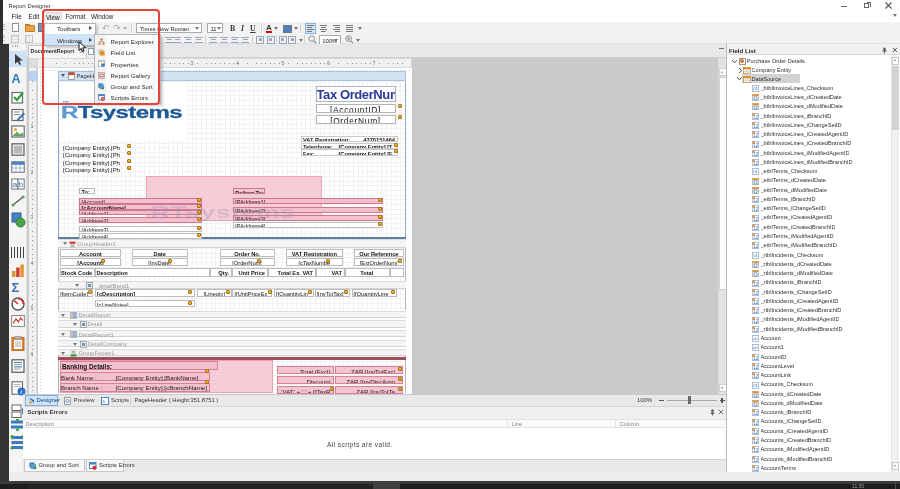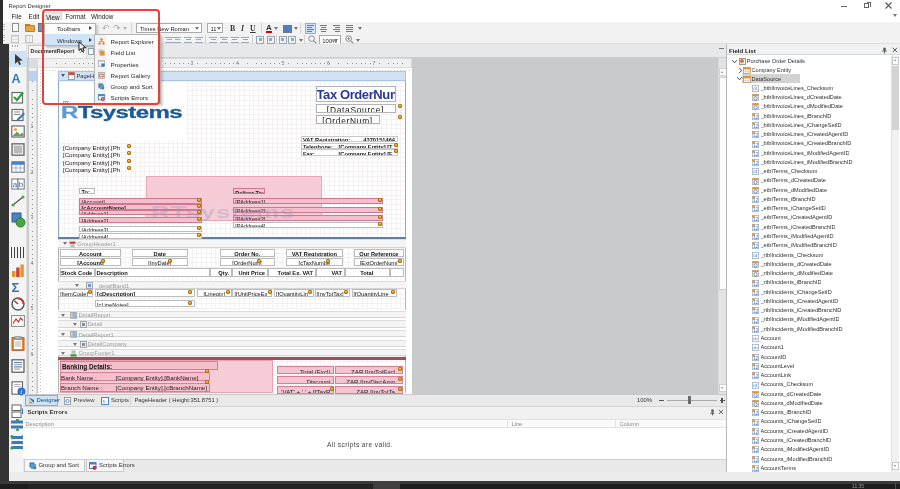--- a/index.html
+++ b/index.html
@@ -356,23 +356,23 @@
 <svg class="ab" style="left:69.5px;top:349.7px;" width="7" height="7">
     <rect x="1.5" y="0.5" width="4" height="3" fill="#b9b9b9"></rect>
     <rect x="0.5" y="4.2" width="6" height="2.4" fill="#3e9e3e"></rect>
   </svg>
 <div class="ab" style="left:78.4px;top:350.3px;font-size:5.8px;color:#9a9a9a;">GroupFooter1</div>
 <div class="ab" style="left:58px;top:237.3px;width:347.5px;height:1.4px;background:#5c7fa6;"></div>
 <div class="ab" style="left:58.6px;top:81.8px;width:128px;height:57.8px;background:#fff;"></div>
 <div class="ab" style="left:63px;top:100.5px;width:6px;height:3px;background:repeating-linear-gradient(90deg,#8ab4dd 0 1px,transparent 1px 2px),repeating-linear-gradient(180deg,#8ab4dd 0 1px,transparent 1px 2px);"></div>
 <div class="ab b" style="left:61px;top:104px;font-size:16px;letter-spacing:-0.4px;color:#5b9bd0;transform:scaleX(1.5);transform-origin:0 0;-webkit-text-stroke:0.3px currentColor;">R<span style="color:#1b5a96;-webkit-text-stroke:0.3px #1b5a96;">Tsystems</span></div>
 <div class="bx b" style="left:315.5px;top:85.8px;width:80px;height:15.8px;border-color:#a9b4c4;font-size:13px;color:#2a3897;text-align:center;letter-spacing:-0.4px;padding-top:0.5px;">Tax OrderNum</div>
-<div class="bx" style="left:315.5px;top:104px;width:80px;height:8.7px;font-size:8.4px;letter-spacing:0.7px;color:#111;text-align:center;padding-top:0.2px;">[DataSource]</div>
+<div class="bx" style="left:315.5px;top:104px;width:80px;height:8.7px;font-size:8.4px;letter-spacing:0.7px;color:#111;text-align:center;padding-top:0.2px;">[AccountID]</div>
 <div class="mk" style="left:397.5px;top:104px;"></div>
-<div class="bx" style="left:315.5px;top:115.2px;width:64px;height:8.6px;font-size:8.4px;letter-spacing:0.7px;color:#111;text-align:center;padding-top:0;">[OrderNum]</div>
+<div class="bx" style="left:315.5px;top:115.2px;width:80px;height:8.6px;font-size:8.4px;letter-spacing:0.7px;color:#111;text-align:center;padding-top:0;">[OrderNum]</div>
 <div class="mk" style="left:397.5px;top:115.2px;"></div>
 <div class="fld u" style="left:63px;top:143.5px;width:64.5px;height:7px;font-size:6.1px;">[Company Entity].[Ph</div>
 <div class="mk" style="left:127px;top:143.5px;"></div>
 <div class="fld u" style="left:63px;top:151.0px;width:64.5px;height:7px;font-size:6.1px;">[Company Entity].[Ph</div>
 <div class="mk" style="left:127px;top:151.0px;"></div>
 <div class="fld u" style="left:63px;top:158.5px;width:64.5px;height:7px;font-size:6.1px;">[Company Entity].[Ph</div>
 <div class="mk" style="left:127px;top:158.5px;"></div>
 <div class="fld u" style="left:63px;top:166.0px;width:64.5px;height:7px;font-size:6.1px;">[Company Entity].[Ph</div>
 <div class="mk" style="left:127px;top:166.0px;"></div>
 <div class="cell b" style="left:300.5px;top:135.5px;width:97.5px;height:6.8px;border-color:#c8c8c8;">

